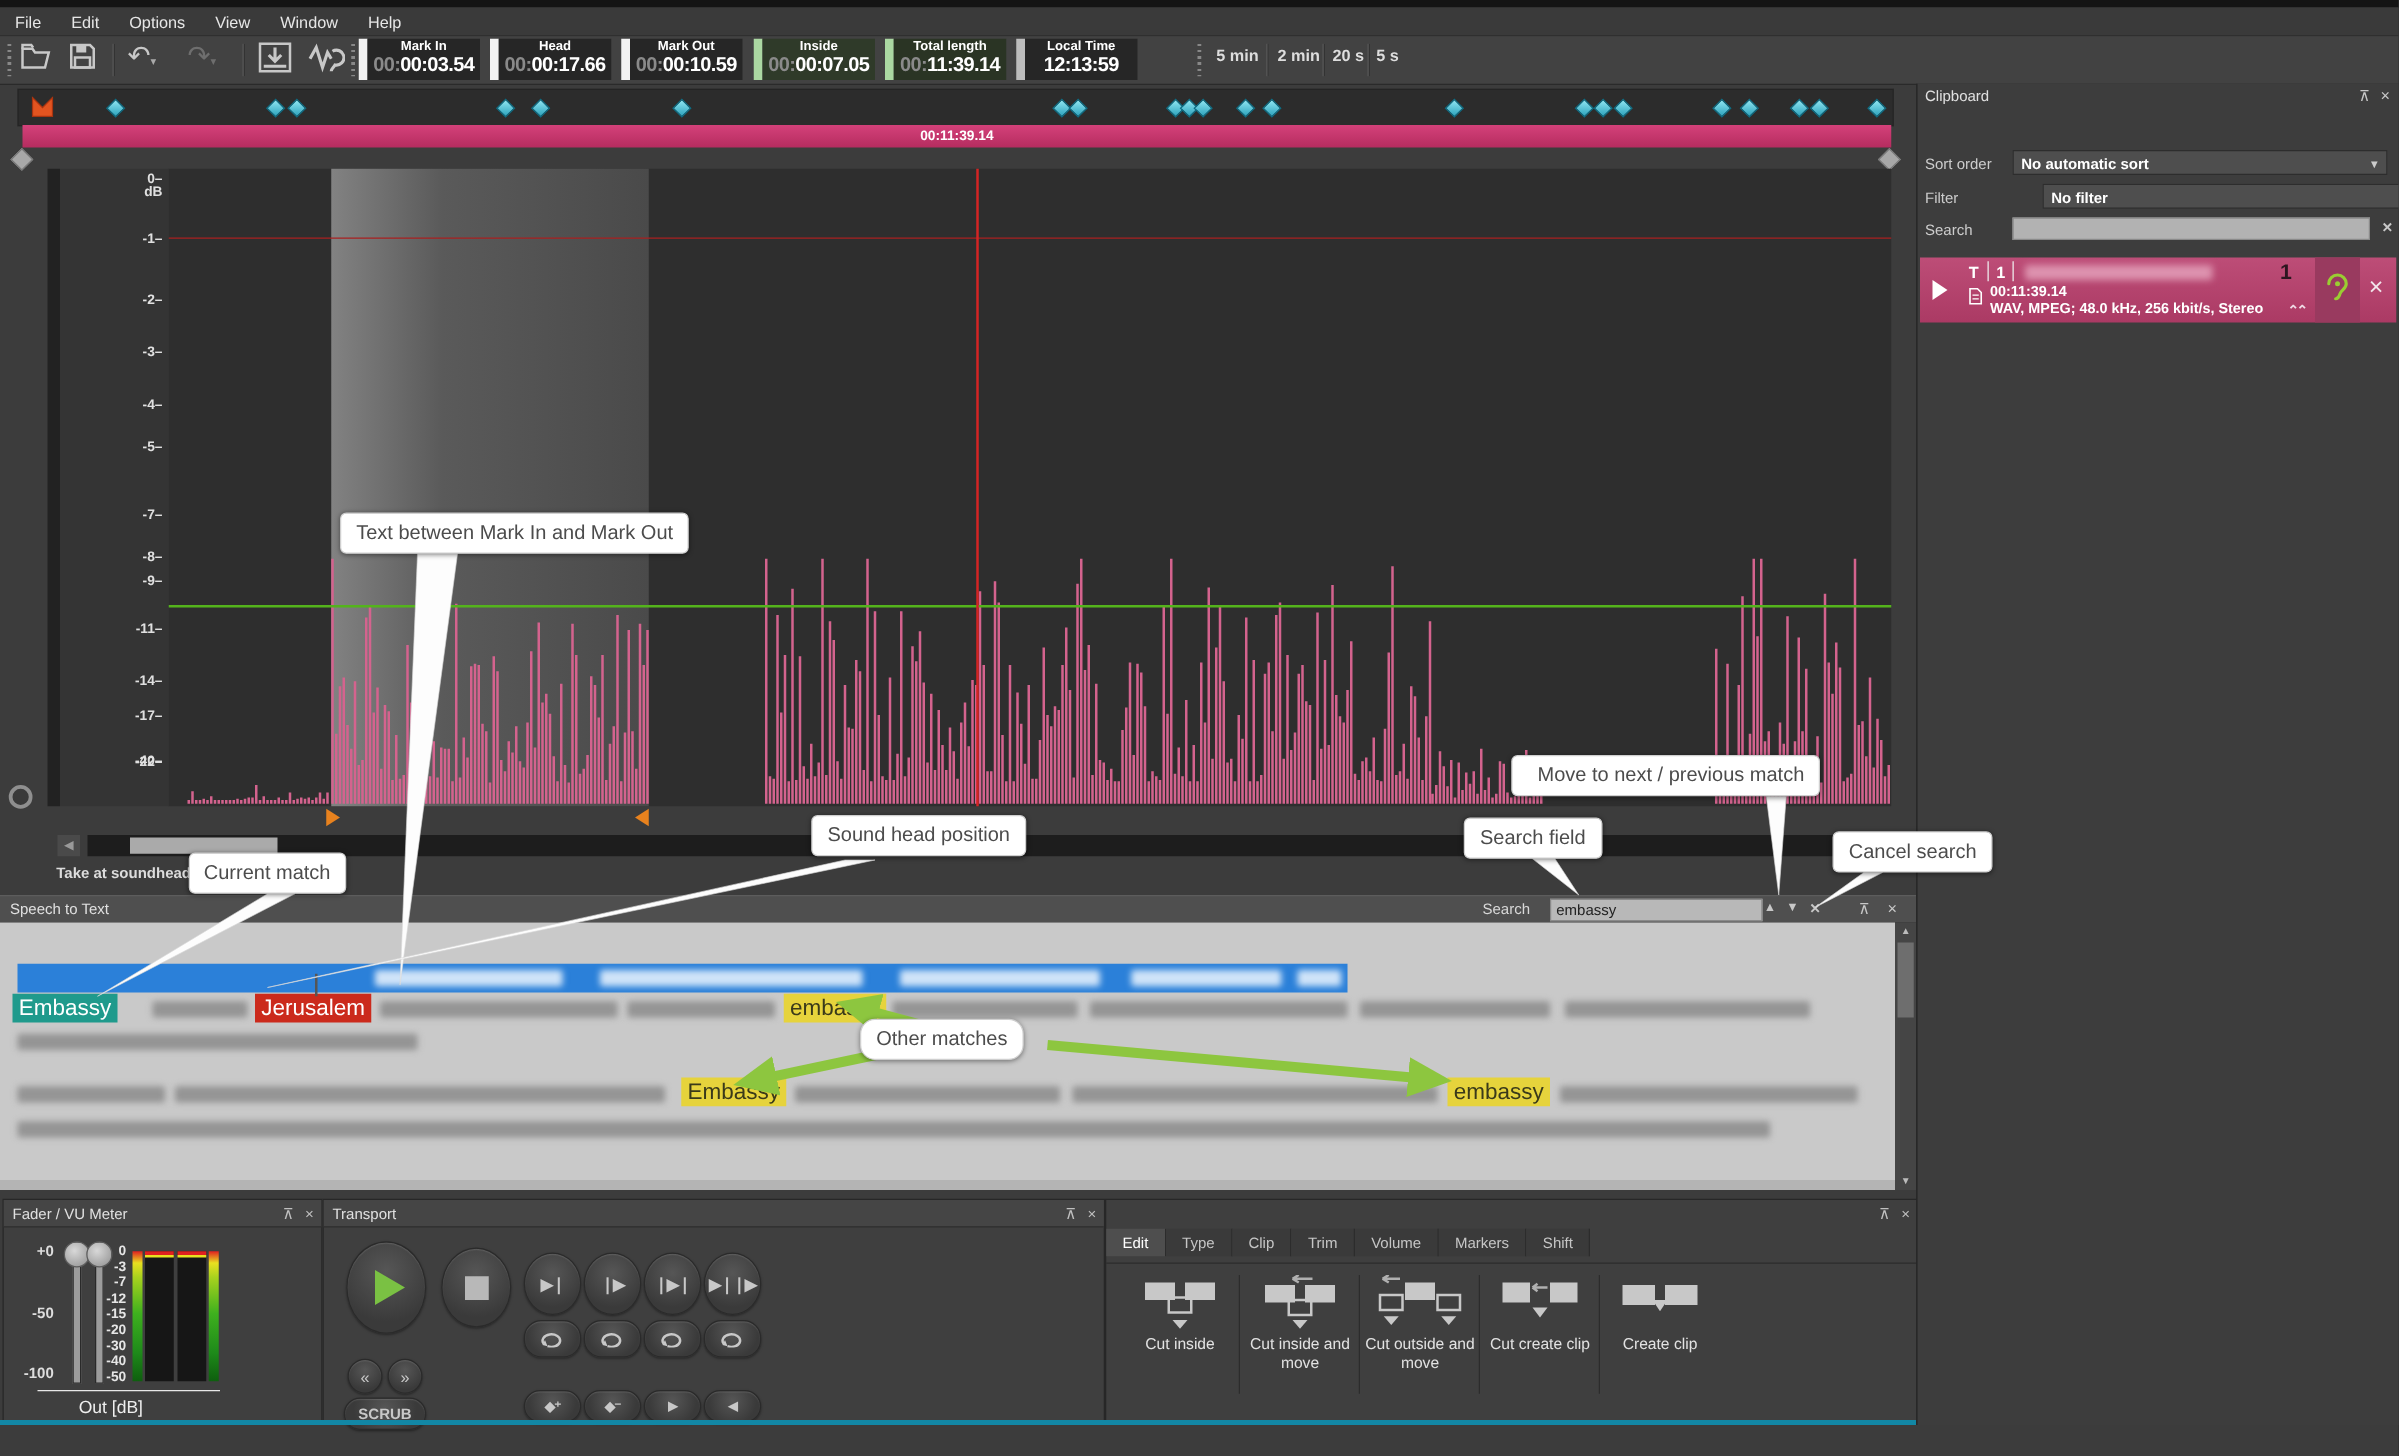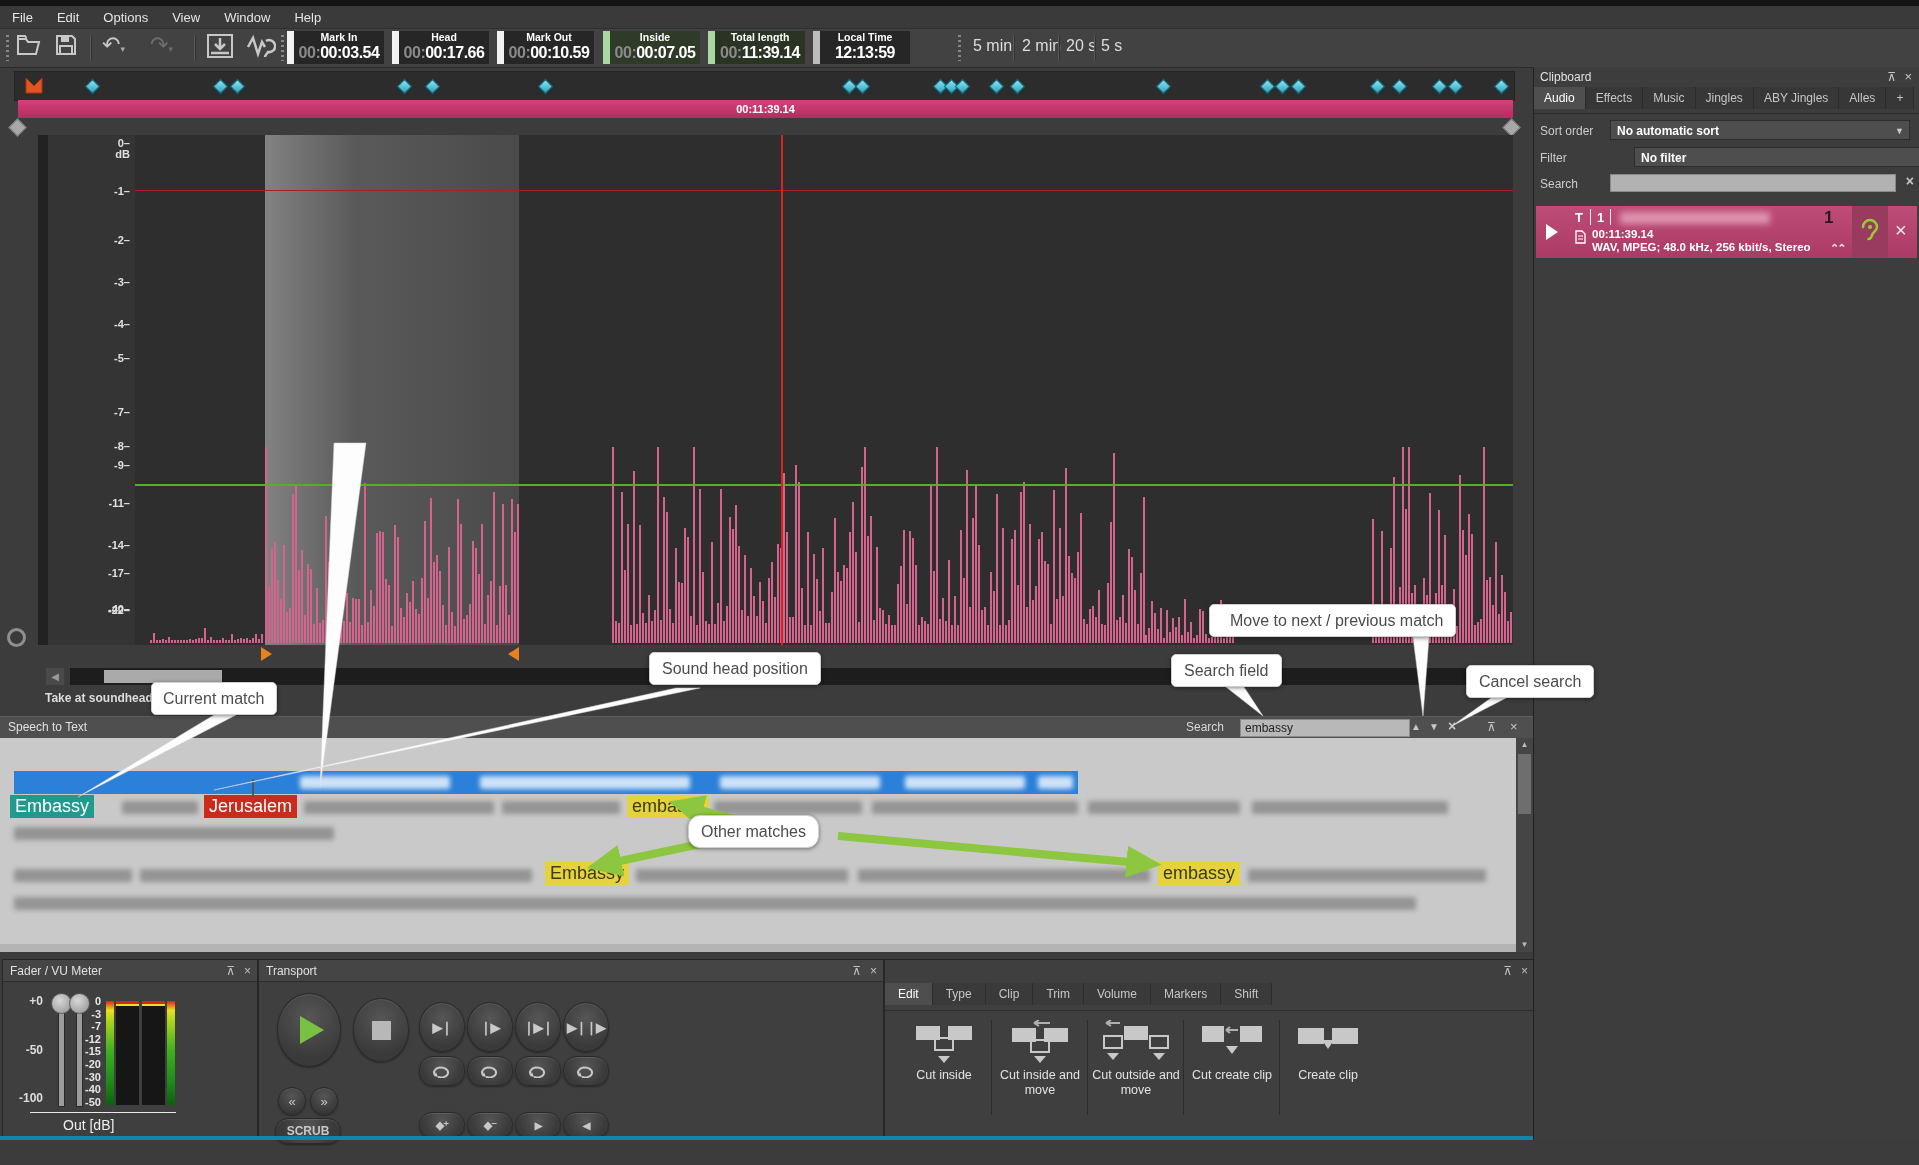--- a/index.html
+++ b/index.html
@@ -15,21 +15,21 @@
   .toolbar{left:0;top:29px;width:1919px;height:38px;background:#424242;border-bottom:1px solid #2a2a2a;}
   .tool-ic{position:absolute;top:4px;color:#c8c8c8;}
   .vsep{position:absolute;top:6px;width:1px;height:26px;background:#585858;border-right:1px solid #333;}
   .dotsep{position:absolute;top:6px;width:3px;height:26px;background-image:repeating-linear-gradient(#888 0 2px,transparent 2px 5px);}
   .tc{position:absolute;top:2px;height:33px;display:flex;}
   .tc .bar{width:7px;height:33px;}
   .tc .body{width:90px;height:33px;background:#262626;text-align:center;}
   .tc .lbl{font-size:10.5px;font-weight:bold;color:#fff;line-height:13px;}
   .tc .val{font-size:16px;font-weight:bold;color:#fff;line-height:17px;letter-spacing:-0.5px;}
   .tc .dim{color:#8a8a8a;}
-  .zoombtn{position:absolute;top:8px;font-size:16px;font-weight:normal;color:#ddd;cursor:default;}
+  .zoombtn{position:absolute;top:8px;font-size:13px;font-weight:bold;color:#ddd;cursor:default;}
   
   .markerstrip{left:14px;top:71px;width:1499px;height:28px;background:#2c2c2c;border:1px solid #242424;}
   .diamond{position:absolute;width:9px;height:9px;transform:rotate(45deg);
            background:linear-gradient(135deg,#8fe6f2,#2ca2bc);border:1px solid #0e6d84;}
   .progress{left:18px;top:100px;width:1495px;height:18px;background:linear-gradient(#d4417a,#b52c5f);
             text-align:center;font-size:11px;font-weight:bold;color:#fff;line-height:18px;}
   .gdiamond{position:absolute;width:11px;height:11px;transform:rotate(45deg);background:#a8a8a8;border:1px solid #777;}
   
   .rulerdark{left:38px;top:135px;width:10px;height:510px;background:#222;}
   .rulerbg{left:48px;top:135px;width:87px;height:510px;background:#343434;}
@@ -717,20 +717,21 @@
     <defs>
         <marker id="ah" markerWidth="5" markerHeight="5" refX="3.2" refY="2" orient="auto">
           <polygon points="0,0 4.4,2 0,4" fill="#8dc63f"></polygon>
         </marker>
       </defs>
     <line x1="745" y1="822" x2="678" y2="804" stroke="#8dc63f" stroke-width="8" marker-end="url(#ah)"></line>
     <line x1="705" y1="843" x2="596" y2="866" stroke="#8dc63f" stroke-width="8" marker-end="url(#ah)"></line>
     <line x1="838" y1="836" x2="1152" y2="864" stroke="#8dc63f" stroke-width="8" marker-end="url(#ah)"></line>
   </svg>
 
+  <div class="callout" id="wave-tutorial-box" style="left:272px;top:410px;">Text between Mark In and Mark Out</div>
   <div class="callout" style="left:151px;top:682px;padding-left:11px;">Current match</div>
   <div class="callout" style="left:649px;top:652px;">Sound head position</div>
   <div class="callout" style="left:1209px;top:604px;padding-left:20px;">Move to next / previous match</div>
   <div class="callout" style="left:1171px;top:654px;">Search field</div>
   <div class="callout" style="left:1466px;top:665px;">Cancel search</div>
   <div class="callout round" style="left:688px;top:815px;">Other matches</div>
 
   <div class="bpanel" style="left:2px;top:959px;width:254px;height:177px;">
     <div class="ptitle">Fader / VU Meter</div>
     <span class="pinx" style="right:22px;">⊼</span>
@@ -868,23 +869,20 @@
 
   <div class="abs tealline"></div>
 
 
   <div class="abs clip">
     <div style="position:absolute;left:0;top:0;width:100%;height:20px;">
       <span style="position:absolute;left:6px;top:3px;font-size:12px;color:#e0e0e0;">Clipboard</span>
       <span style="position:absolute;right:24px;top:3px;font-size:12px;color:#c8c8c8;">⊼</span>
       <span style="position:absolute;right:8px;top:2px;font-size:13px;color:#c8c8c8;">×</span>
     </div>
-    <div style="position:absolute;left:0;top:20px;width:100%;height:26px;border-bottom:1px solid #2c2c2c;">
-      <span class="ctab active">Audio</span><span class="ctab">Effects</span><span class="ctab">Music</span><span class="ctab">Jingles</span><span class="ctab">ABY Jingles</span><span class="ctab">Alles</span><span class="ctab">+</span>
-    </div>
     <span class="cliprow-lbl" style="left:6px;top:57px;">Sort order</span>
     <div class="dropdown" style="left:76px;top:53px;width:300px;">
       <span>No automatic sort</span>
       <span class="dd-arrow">▼</span></div>
     <span class="cliprow-lbl" style="left:6px;top:84px;">Filter</span>
     <div class="dropdown" style="left:76px;top:80px;width:300px;margin-left:24px;">
       <span>No filter</span>
       <span class="dd-arrow">▼</span></div>
     <span class="cliprow-lbl" style="left:6px;top:110px;">Search</span>
     <div style="position:absolute;left:76px;top:107px;width:284px;height:16px;background:#b2b2b2;border:1px solid #8a8a8a;"></div>

